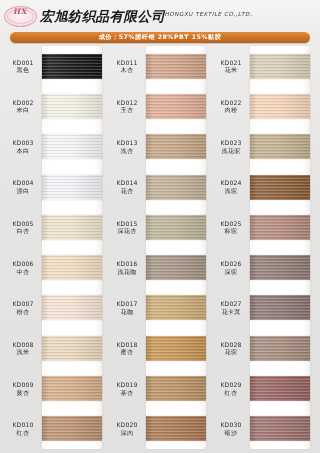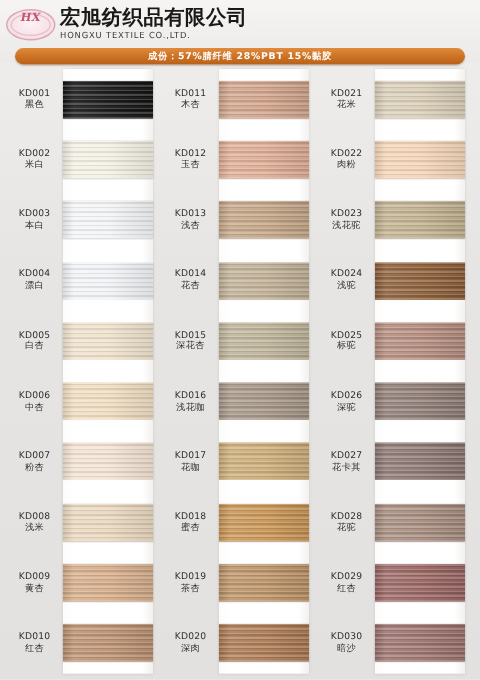--- a/index.html
+++ b/index.html
@@ -34,21 +34,21 @@
   }
   #logo-mark::after{
     content:""; position:absolute; left:2px; top:2px; right:2px; bottom:2px;
     border-radius:50%; border:1px solid #e8c0cb;
   }
   #logo-initials{
     font-family:"DejaVu Serif","Liberation Serif",serif;
     font-size:7.5px; font-style:italic; font-weight:bold;
     color:#c2566e; letter-spacing:.2px; position:relative; z-index:2;
   }
-  #brand-text { display:flex; flex-direction:column; line-height:1; }
+  #brand-text { display:flex; flex-direction:row; line-height:1;font-style:italic; }
   #brand-cn {
     font-size:13.5px; font-weight:bold; color:#191919;
     letter-spacing:.4px; white-space:nowrap;
   }
   #brand-en {
     font-size:5.6px; color:#3c3c3c; letter-spacing:.55px;
     margin-top:2.5px; white-space:nowrap;
   }
   #title-cn {
     position:absolute; right:6px; top:8px;

